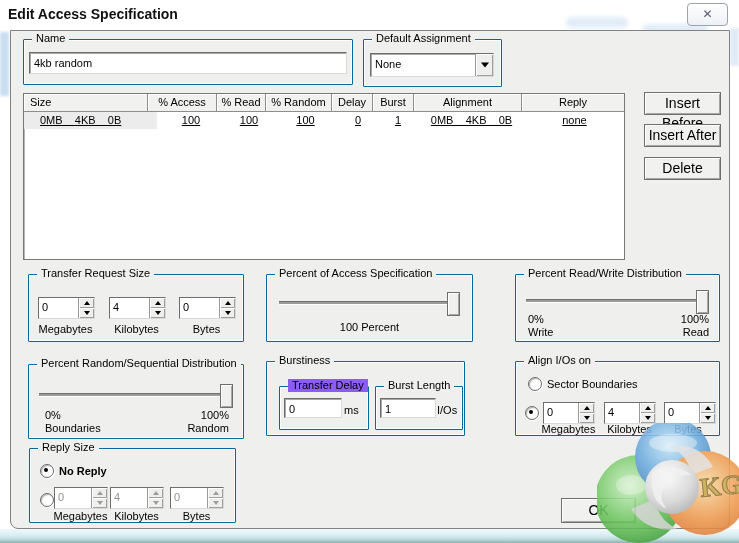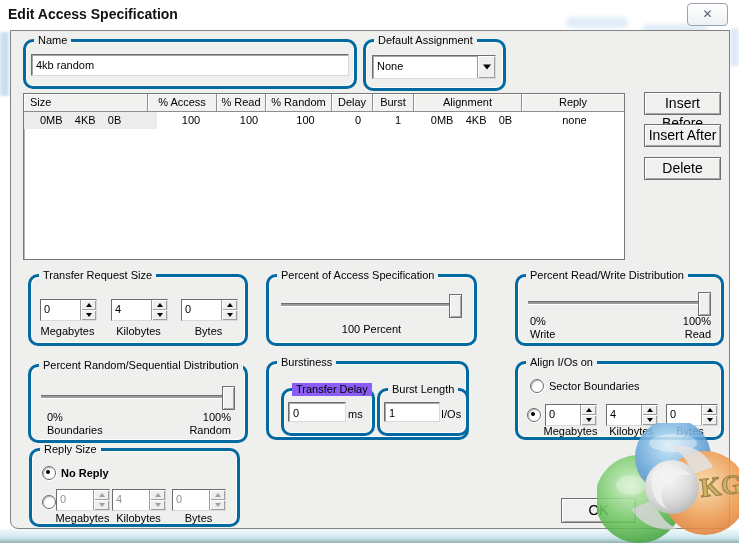--- a/index.html
+++ b/index.html
@@ -31,21 +31,21 @@
   }
   .bottom-strip{
     left:0;top:529px;width:739px;height:14px;
     background:linear-gradient(180deg,#f0f9fc 0%,#d9edf2 45%,#c2dee2 70%,#9dbfbf 92%,#8fb0ae 100%);
   }
   .edge-blob-left{left:0;top:32px;width:9px;height:64px;background:#bcd6ee;filter:blur(1.5px);opacity:.8;}
   .edge-blob-right{left:730px;top:28px;width:9px;height:38px;background:#d9e6f4;filter:blur(1.5px);opacity:.8;}
 
   
   .grp{
-    position:absolute;border:3px solid #0369a1;border-radius:10px;
+    position:absolute;border:1px solid #0369a1;border-radius:1px;
     box-shadow:1px 1px 0 #fdfdfd inset, -1px -1px 0 #fdfdfd inset;
     text-decoration:underline;
   }
   .grp-label{
     position:absolute;top:-8px;left:8px;padding:0 4px;
     background:#efefee;line-height:13px;white-space:nowrap;
   }
   .edit{
     position:absolute;background:#fff;
     border:1px solid;border-color:#6e6e6e #d9d9d9 #d9d9d9 #6e6e6e;
@@ -95,21 +95,21 @@
   .combo-btn .tri-dn{border-left-width:4px;border-right-width:4px;border-top-width:5px;}
 
   
   .list{left:12px;top:62px;width:600px;height:165px;background:#fff;
     border:1px solid #787878;box-shadow:inset 1px 1px 0 #b5b5b5;}
   .lhead{display:flex;height:18px;}
   .hcell{background:#f1f1f0;border-right:1px solid #8e8e8e;border-bottom:1px solid #8e8e8e;
     box-shadow:inset 1px 1px 0 #fff;line-height:17px;text-align:center;overflow:hidden;white-space:nowrap;cursor:pointer;}
   .hcell.first{text-align:left;padding-left:6px;}
   .lrow{display:flex;height:17px;line-height:17px;}
-  .dcell{text-align:center;white-space:pre;overflow:hidden;}
+  .dcell{text-align:center;white-space:pre;overflow:hidden;text-decoration:underline;}
   .dcell.size{text-align:left;padding-left:16px;background:#ececec;}
 
   
   .watermark{left:597px;top:423px;width:150px;height:120px;pointer-events:none;z-index:40;}
 </style>
 </head>
 <body>
 
 <div class="abs win-title">Edit Access Specification</div>
 <div class="abs bg-blob" style="left:566px;top:17px;width:62px;height:11px;"></div>

